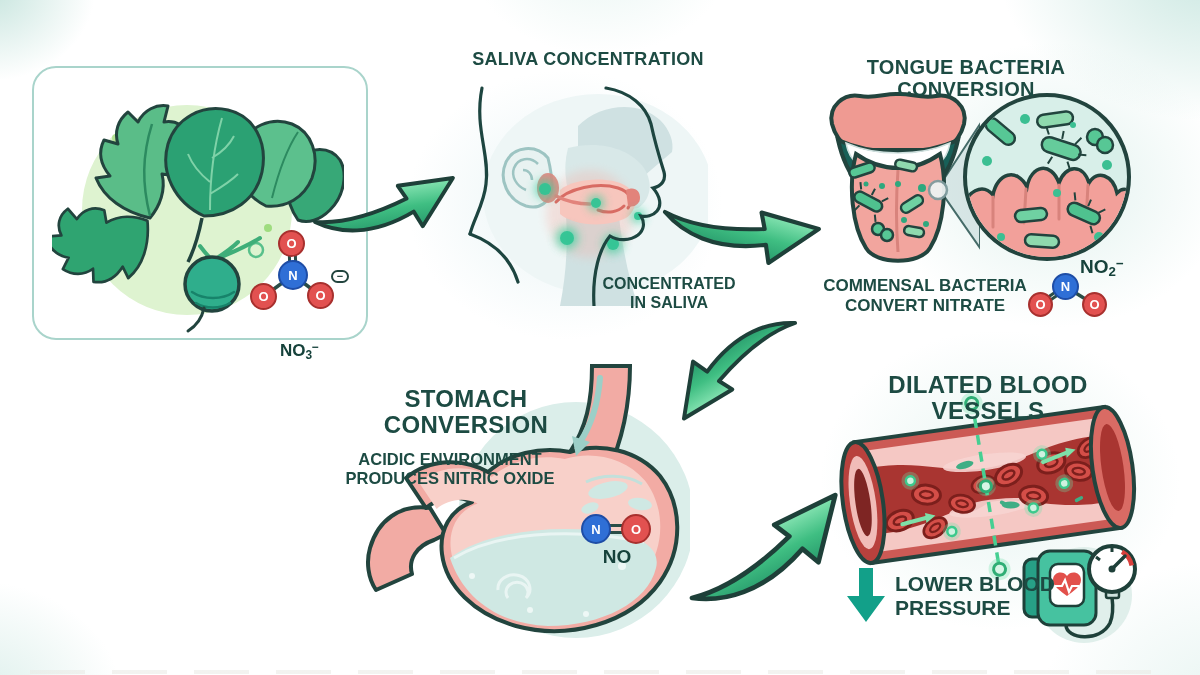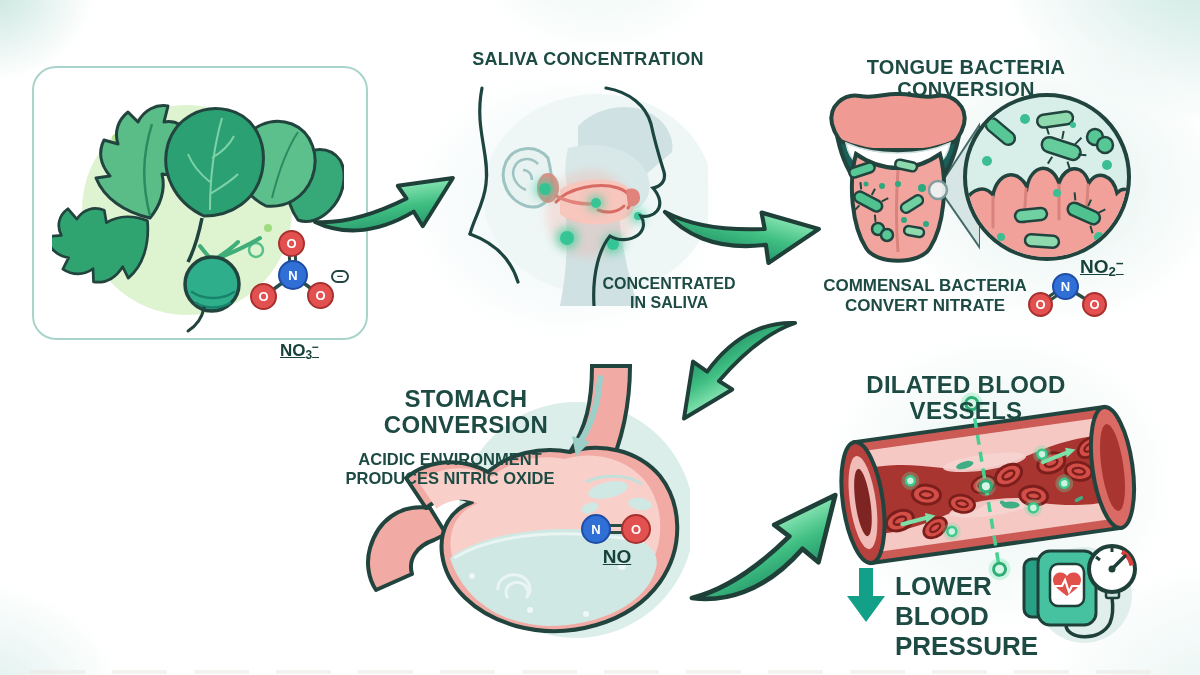--- a/index.html
+++ b/index.html
@@ -29,21 +29,21 @@
         font-weight:bold;font-size:23px;color:#16423b;letter-spacing:.4px;}
   .atom{position:absolute;z-index:7;border-radius:50%;box-sizing:border-box;
         display:flex;align-items:center;justify-content:center;
         color:#fff;font-weight:bold;font-size:13px;}
   .atom.n{background:#2f6fd6;border:2.5px solid #1e4da6;}
   .atom.o{background:#e25150;border:2.5px solid #a8302e;}
   .charge-badge{position:absolute;z-index:7;width:18px;height:13px;background:#fff;
         border:2px solid #22443e;border-radius:7px;box-sizing:border-box;
         display:flex;align-items:center;justify-content:center;
         font-size:11px;font-weight:bold;color:#22443e;line-height:1;}
-  .mol-label{position:absolute;z-index:7;font-weight:bold;color:#16423b;text-align:center;text-decoration:underline;}
+  .mol-label{position:absolute;z-index:7;font-weight:bold;color:#16423b;text-align:center;}
   .mol-label .sub{font-size:70%;vertical-align:-20%;}
   .mol-label .sup{font-size:70%;vertical-align:35%;}
   .zoom-circle{position:absolute;left:963px;top:93px;width:168px;height:168px;z-index:3;
         border:4px solid #22443e;border-radius:50%;box-sizing:border-box;
         background:#d8efe9;overflow:hidden;}
   svg{display:block;}
   .illo{position:absolute;z-index:2;}
   .bottom-crop{position:absolute;left:30px;right:25px;top:670px;height:4px;z-index:1;
         background:repeating-linear-gradient(90deg,#e9e9e4 0 55px,transparent 55px 82px);opacity:.55;}
 </style>
@@ -310,21 +310,21 @@
     <path d="M14,10.5 L48,10.5 M14,17.5 L48,17.5" stroke="#2a4d47" stroke-width="3"></path>
   </svg>
   <div class="atom n" style="left:581px;top:514px;width:30px;height:30px;">
       <span>N</span>
     </div>
   <div class="atom o" style="left:621px;top:514px;width:30px;height:30px;">
       <span>O</span>
     </div>
   <div class="mol-label" style="left:595px;top:546px;width:44px;font-size:19px;"><span>NO</span></div>
 
-  <div class="h1" style="left:816px;top:372px;width:300px;font-size:24px;"><span>DILATED BLOOD VESSELS</span></div>
+  <div class="h1" style="left:838px;top:372px;width:300px;font-size:24px;"><span>DILATED BLOOD VESSELS</span></div>
 
   <svg class="illo" style="left:832px;top:388px;" width="312" height="198" viewBox="0 0 312 198">
     <defs>
       <g id="rbc">
         <ellipse rx="14" ry="9.5" fill="#d44e48" stroke="#7c1f1c" stroke-width="3"></ellipse>
         <ellipse rx="6.5" ry="3.5" fill="none" stroke="#7c1f1c" stroke-width="2.5"></ellipse>
       </g>
     </defs>
     <g transform="rotate(-8 156 99)">
       <path d="M30,36 L282,36 L282,158 L30,158 Z" fill="#cc5a55" stroke="#22443e" stroke-width="4"></path>
@@ -381,21 +381,21 @@
         <polygon points="238,71 248,74 238,81" fill="#7ee0a8"></polygon>
         <rect x="165" y="116" width="10" height="4" rx="2" fill="#3fae85" transform="rotate(35 170 118)"></rect>
         <rect x="240" y="122" width="9" height="3.5" rx="1.75" fill="#3fae85" transform="rotate(-20 244 124)"></rect>
       </g>
     </g>
   </svg>
 
   <svg class="abs" style="left:840px;top:566px;z-index:6;" width="52" height="62" viewBox="0 0 52 62">
     <polygon points="19,2 33,2 33,30 45,30 26,56 7,30 19,30" fill="#12a089"></polygon>
   </svg>
-  <div class="cap" style="left:895px;top:572px;width:160px;font-size:26px;text-align:left;line-height:1.15;">
+  <div class="cap" style="left:895px;top:572px;width:160px;font-size:21px;text-align:left;line-height:1.15;">
     <span>LOWER BLOOD</span><br><span>PRESSURE</span>
   </div>
 
   <svg class="illo" style="left:1008px;top:531px;" width="152" height="114" viewBox="0 0 152 114">
     <circle cx="76" cy="64" r="48" fill="#e0efeb"></circle>
     <path d="M58,94 C58,108 92,112 102,92 C105,85 105,74 104,66" fill="none" stroke="#1e4039" stroke-width="3.5"></path>
     <rect x="16" y="28" width="24" height="58" rx="8" fill="#27a086" stroke="#1e4039" stroke-width="3"></rect>
     <rect x="30" y="20" width="58" height="74" rx="12" fill="#46c2a0" stroke="#1e4039" stroke-width="3"></rect>
     <rect x="42" y="33" width="34" height="42" rx="8" fill="#ffffff" stroke="#1e4039" stroke-width="2.5"></rect>
     <path d="M59,45 c-4,-6 -14,-4 -14,4 c0,7 8,11 14,16 c6,-5 14,-9 14,-16 c0,-8 -10,-10 -14,-4 Z" fill="#e2504b"></path>

